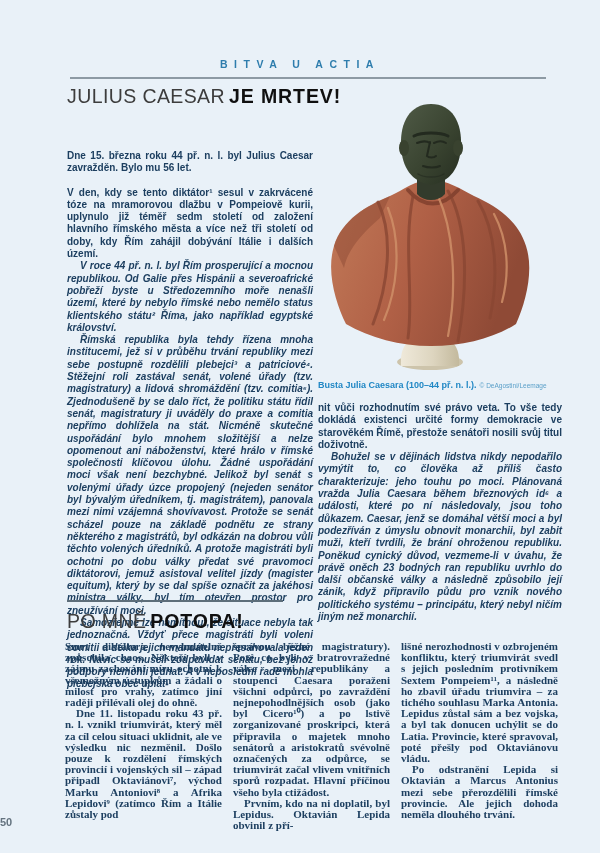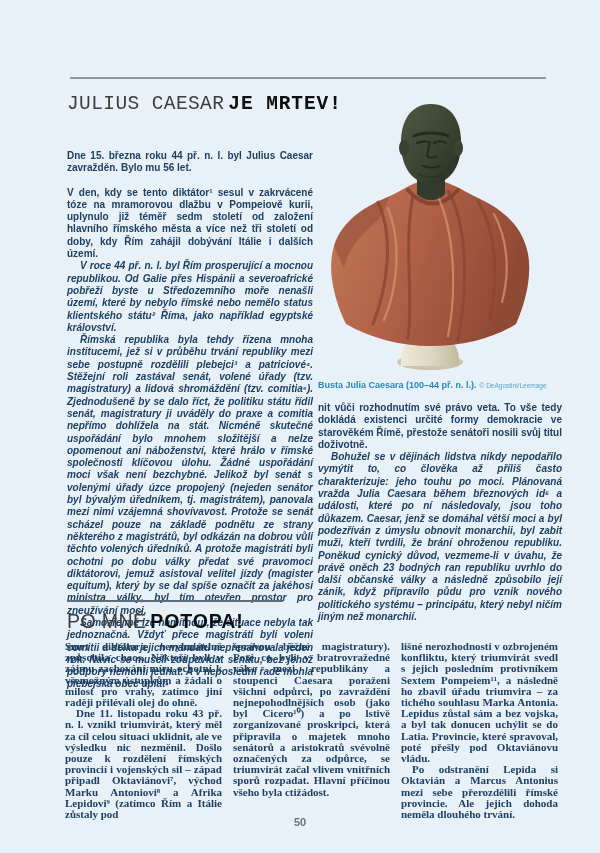--- a/index.html
+++ b/index.html
@@ -6,21 +6,21 @@
   .page { position:relative; width:600px; height:853px; background:#e9f1f8;
           font-family:"Liberation Sans", sans-serif; overflow:hidden; }
 
   .kicker { position:absolute; top:58px; left:0; right:0; text-align:center;
             font-size:10.5px; font-weight:bold; letter-spacing:6.5px; color:#2e7dad; }
   .kicker-rule { position:absolute; top:77px; left:70px; width:476px; height:2px; background:#8d9aa4; }
 
   .h1 { position:absolute; font-size:19.5px; color:#3d3d3d; letter-spacing:0.4px;
         font-weight:400; white-space:nowrap; }
   .h1 .bold { color:#101010; font-weight:800; letter-spacing:0.9px; margin-left:4px; }
-  .h1-main { left:67px; top:93px;font-family:Liberation Mono, monospace; }
+  .h1-main { left:67px; top:85px; }
   .h2-main { left:67px; top:610px; }
 
   .col { position:absolute; text-align:justify; color:#1d3f60; font-weight:600; }
   .col-left  { left:67px;  top:130px; width:246px; font-size:10px; line-height:12.3px;margin-top:20px; }
   .col-right { left:318px; top:402px; width:244px; font-size:10px; line-height:12.3px; }
   .col p { margin:0; }
   .col p.lead { font-weight:700; margin-bottom:12px; }
   .col p.ind { text-indent:13px;font-style:italic; }
 
   .bust { position:absolute; left:318px; top:96px; width:230px; height:278px; }
@@ -30,28 +30,29 @@
   .caption .credit { font-size:6.5px; color:#5ba0c9; font-weight:400; margin-left:3px; }
 
   .rule2 { position:absolute; left:67px; top:600px; width:216px; height:1.5px; background:#5d6e7a; }
 
   .bcol { position:absolute; top:641px; width:157px; text-align:justify;
           color:#1d3f60; font-weight:600; font-size:11px; line-height:11.2px;font-family:Liberation Serif, serif; }
   .bcol p { margin:0; }
   .bcol p.ind { text-indent:11px; }
   .bcol1 { left:65px; } .bcol2 { left:233px; } .bcol3 { left:401px; }
 
-  .pagenum { position:absolute; top:816px; left:0; right:0; text-align:center;
+  .pagenum { position:absolute; top:816px; left:0; right:0; 
              font-size:11px; color:#64737f; font-weight:600; }
 </style>
 </head>
 <body>
 
 <div class="page">
 
+  <div class="kicker">BITVA U ACTIA</div>
   <div class="kicker-rule"></div>
 
   <div class="h1 h1-main">
     <span>JULIUS CAESAR</span><span class="bold">JE MRTEV!</span>
   </div>
 
   <div class="col col-left">
     <p class="lead">Dne 15. března roku 44 př. n. l. byl Julius Caesar zavražděn. Bylo mu 56 let.</p>
     <p>V den, kdy se tento diktátor¹ sesul v zakrvácené tóze na mramorovou dlažbu v Pompeiově kurii, uplynulo již téměř sedm století od založení hlavního římského města a více než tři století od doby, kdy Řím zahájil dobývání Itálie i dalších území.</p>
     <p class="ind">V roce 44 př. n. l. byl Řím prosperující a mocnou republikou. Od Galie přes Hispánii a severoafrické pobřeží byste u Středozemního moře nenašli území, které by nebylo římské nebo nemělo status klientského státu² Říma, jako například egyptské království.</p>
@@ -128,20 +129,21 @@
   <div class="h1 h2-main">
     <span>PO MNĚ</span><span class="bold">POTOPA!</span>
   </div>
 
   <div class="bcol bcol1">
     <p>Smrt diktátora nevyhnutelně způsobila chaos. Někteří byli v zájmu zachování míru ochotní k všemožným ústupkům a žádali o milost pro vrahy, zatímco jiní raději přilévali olej do ohně.</p>
     <p class="ind">Dne 11. listopadu roku 43 př. n. l. vznikl triumvirát, který měl za cíl celou situaci uklidnit, ale ve výsledku nic nezměnil. Došlo pouze k rozdělení římských provincií i vojenských sil – západ připadl Oktaviánovi⁷, východ Marku Antoniovi⁸ a Afrika Lepidovi⁹ (zatímco Řím a Itálie zůstaly pod</p>
   </div>
   <div class="bcol bcol2">
     <p>správou běžné magistratury). Poté co byli v bratrovražedné válce mezi republikány a stoupenci Caesara poraženi všichni odpůrci, po zavraždění nejnepohodlnějších osob (jako byl Cicero¹⁰) a po lstivě zorganizované proskripci, která připravila o majetek mnoho senátorů a aristokratů svévolně označených za odpůrce, se triumvirát začal vlivem vnitřních sporů rozpadat. Hlavní příčinou všeho byla ctižádost.</p>
+    <p class="ind">Prvním, kdo na ni doplatil, byl Lepidus. Oktavián Lepida obvinil z pří-</p>
   </div>
   <div class="bcol bcol3">
     <p>lišné nerozhodnosti v ozbrojeném konfliktu, který triumvirát svedl s jejich posledním protivníkem Sextem Pompeiem¹¹, a následně ho zbavil úřadu triumvira – za tichého souhlasu Marka Antonia. Lepidus zůstal sám a bez vojska, a byl tak donucen uchýlit se do Latia. Provincie, které spravoval, poté přešly pod Oktaviánovu vládu.</p>
     <p class="ind">Po odstranění Lepida si Oktavián a Marcus Antonius mezi sebe přerozdělili římské provincie. Ale jejich dohoda neměla dlouhého trvání.</p>
   </div>
 
   <div class="pagenum">50</div>
 
 </div>
 

